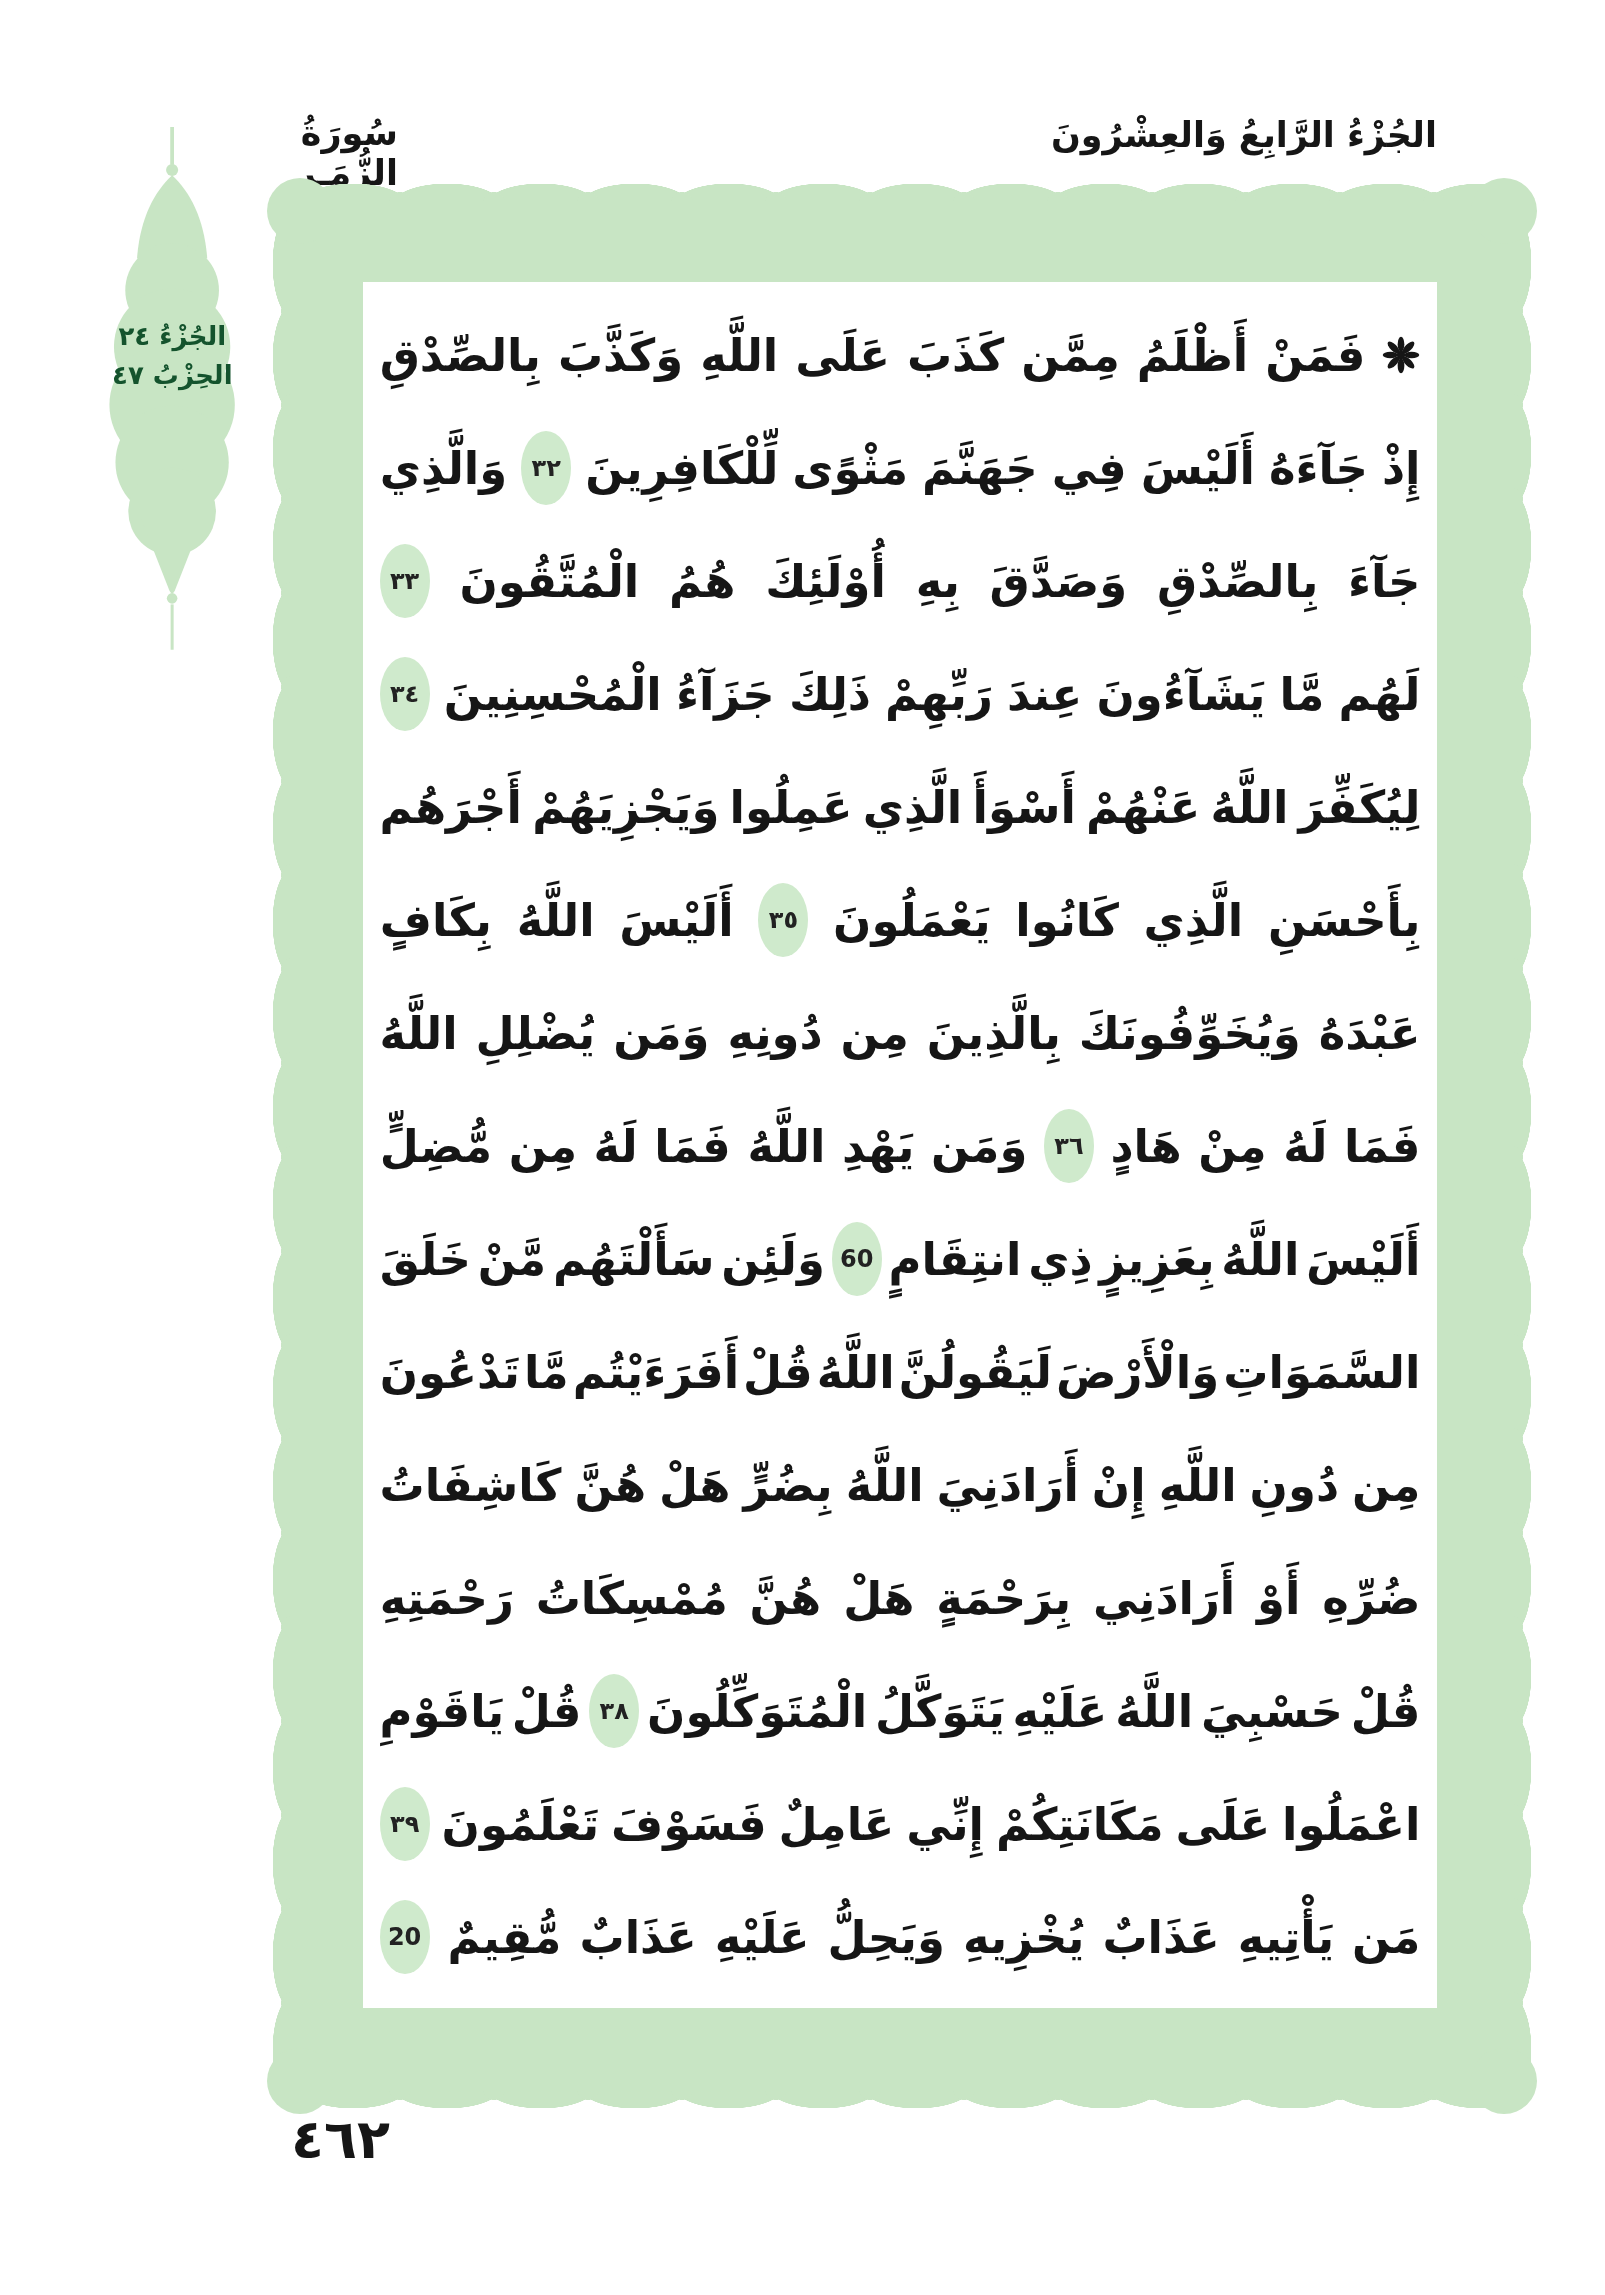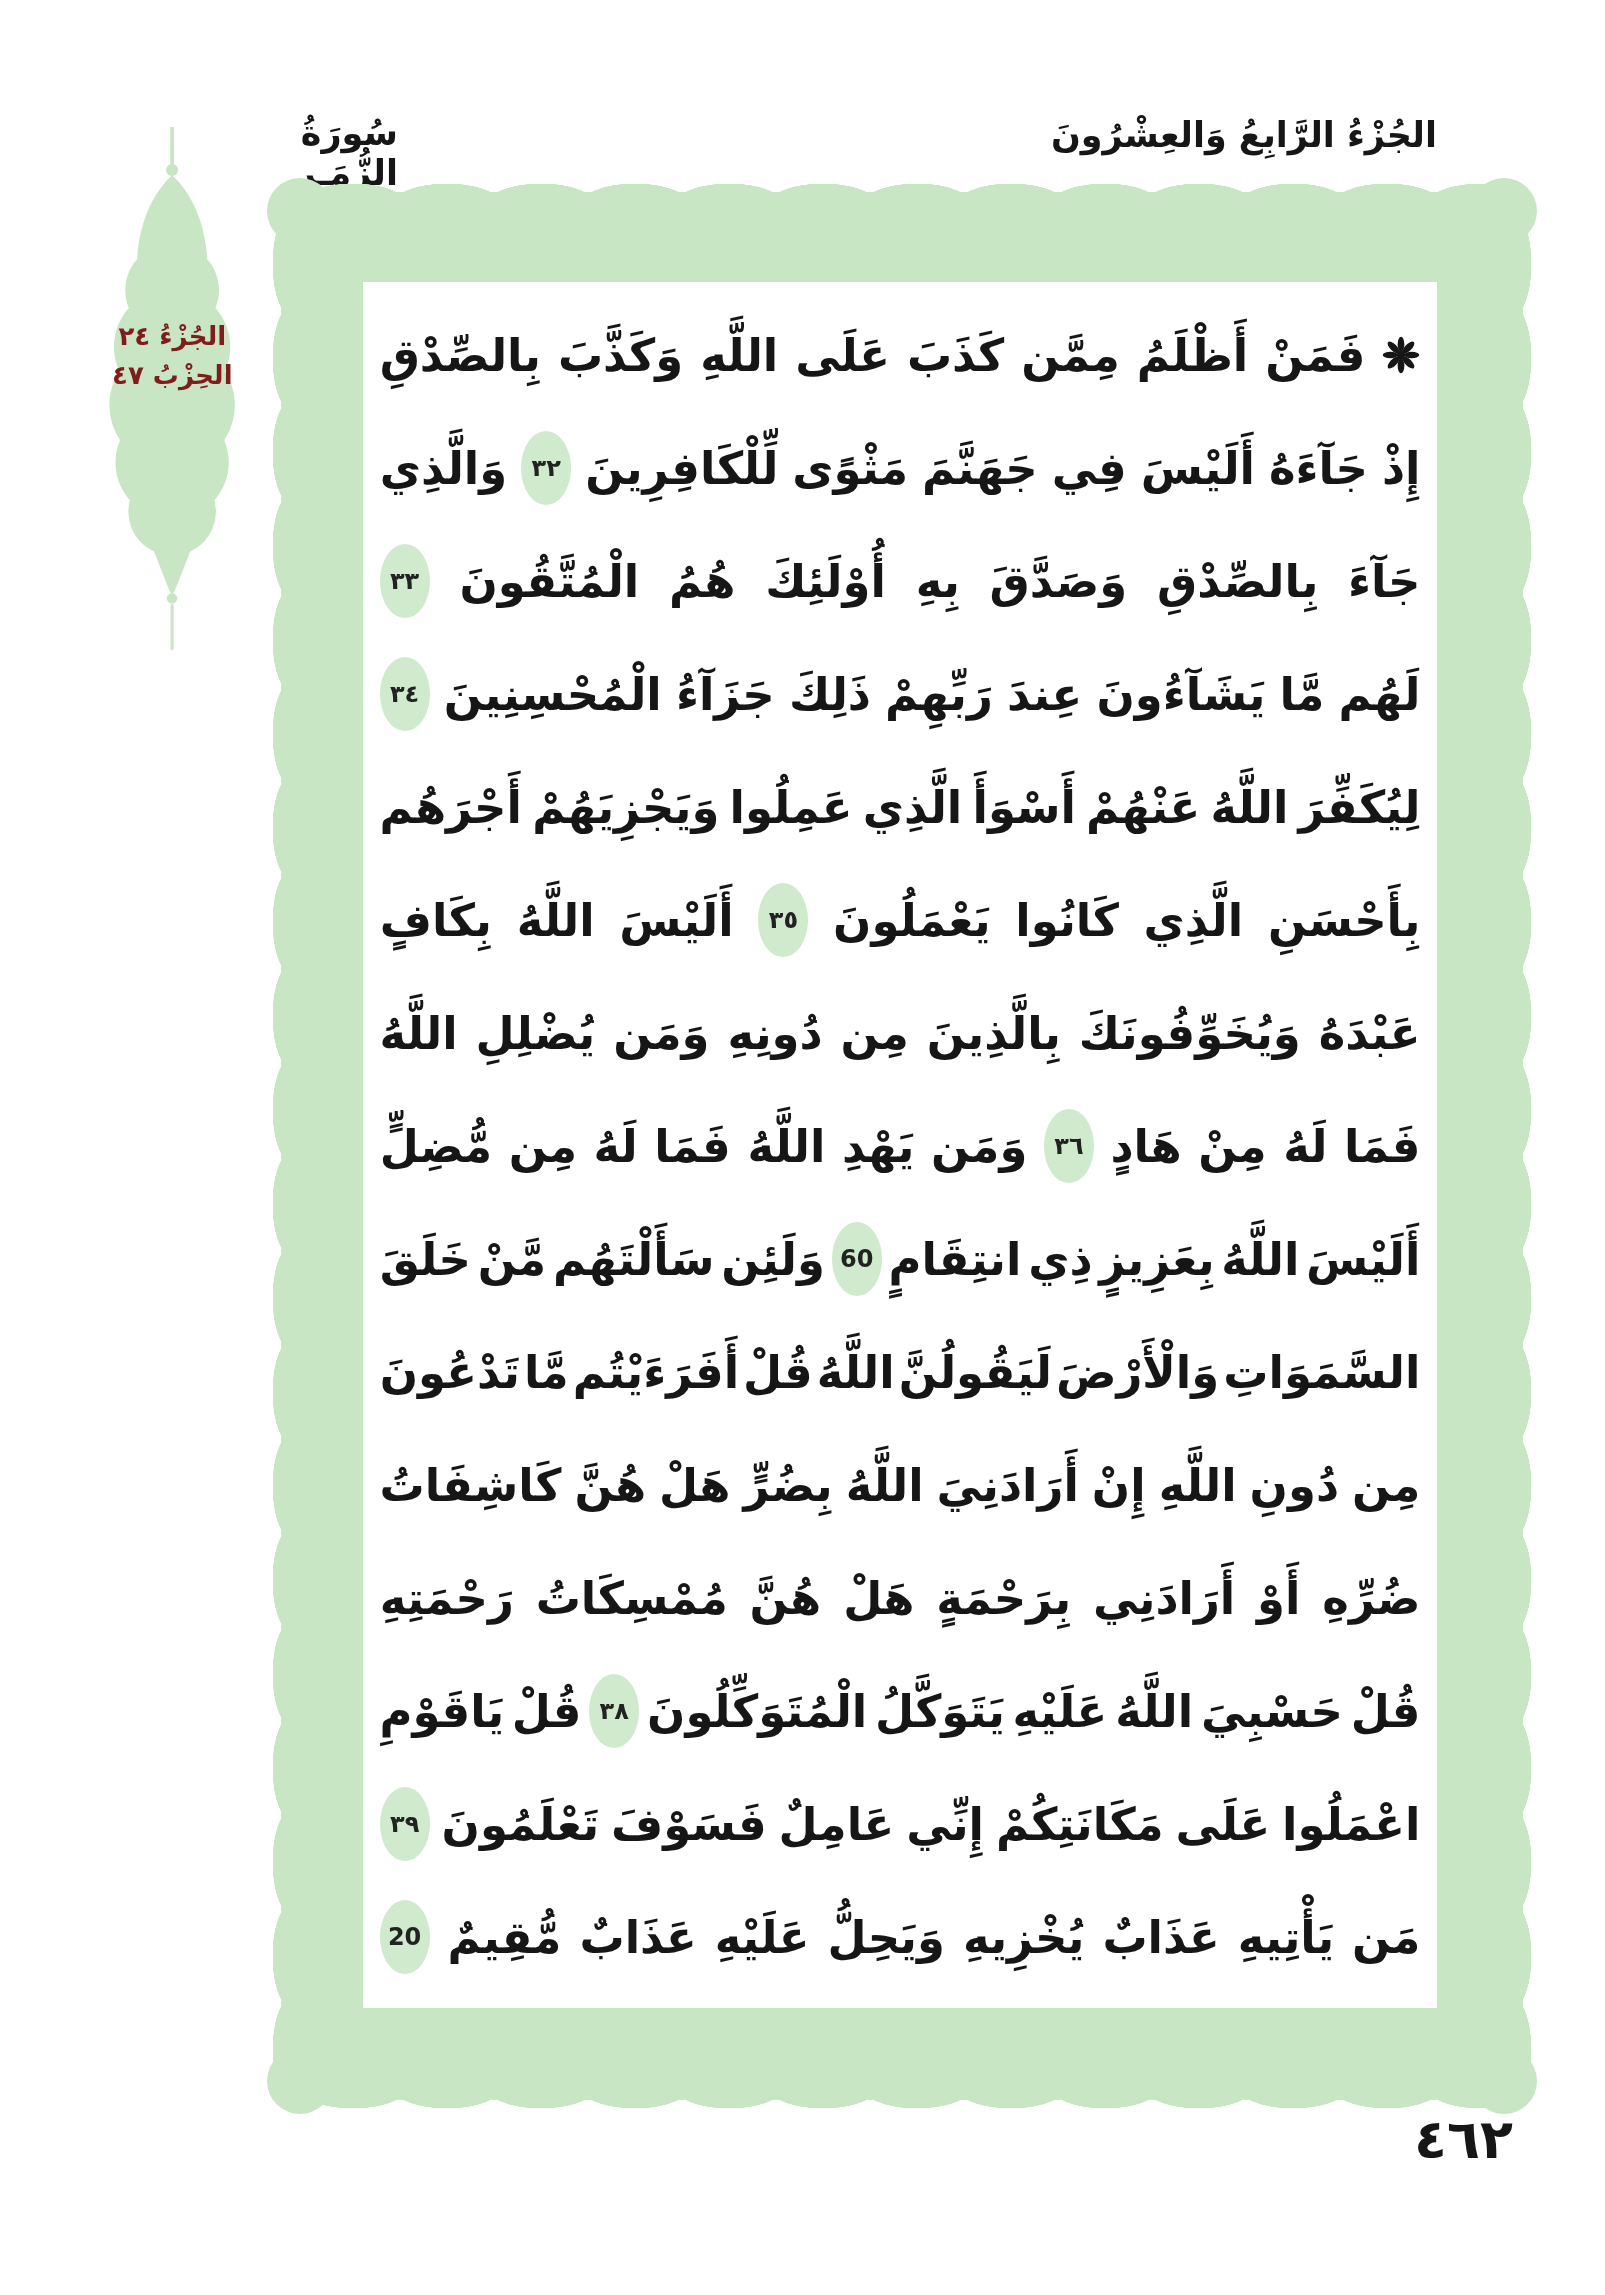--- a/index.html
+++ b/index.html
@@ -24,21 +24,21 @@
     position:absolute;right:168px;top:115px;width:393px;
     font-size:35px;font-weight:bold;direction:rtl;text-align:right;
     color:var(--ink);
   }
 
   
   .ornament{position:absolute;left:93px;top:127px;width:159px;height:525px}
   .ornament svg{position:absolute;left:0;top:0;width:159px;height:525px}
   .ornament-labels{
     position:absolute;left:3.8px;top:190px;width:151px;text-align:center;
-    direction:rtl;font-size:26px;font-weight:bold;line-height:39px;color:#7f1d1d;
+    direction:rtl;font-size:26px;font-weight:bold;line-height:39px;color:#14532d;
   }
 
   
   .frame{position:absolute;left:291px;top:202px;width:1222px;height:1888px;background:var(--g)}
   .sc{position:absolute;background-repeat:repeat-x}
   .sc-top{
     left:15px;right:15px;top:-18px;height:19px;
     background-image:
       radial-gradient(circle 11.3px at 50% 100%, var(--g) 10.6px, rgba(0,0,0,0) 11.3px),
       radial-gradient(ellipse 53px 19.6px at 50% 100%, var(--g) 98%, rgba(0,0,0,0) 100%);
@@ -88,21 +88,21 @@
   .ayah{
     flex:0 0 auto;width:50px;height:74px;border-radius:50%;
     background:var(--gb);display:flex;align-items:center;justify-content:center;
     font-size:24px;font-weight:bold;color:#222;
   }
   .hizb{flex:0 0 auto;display:flex;align-items:center}
   .hizb svg{width:38px;height:38px}
 
   
   .page-number{
-    position:absolute;left:291px;top:2108px;width:1222px;text-align:right;
+    position:absolute;left:291px;top:2108px;width:1222px;text-align:left;
     font-size:54px;font-weight:bold;color:var(--ink);
   }
 </style>
 </head>
 <body>
 
 <div class="surah-header">سُورَةُ الزُّمَـرِ</div>
 
 <div class="juz-header">الجُزْءُ الرَّابِعُ وَالعِشْرُونَ</div>
 

